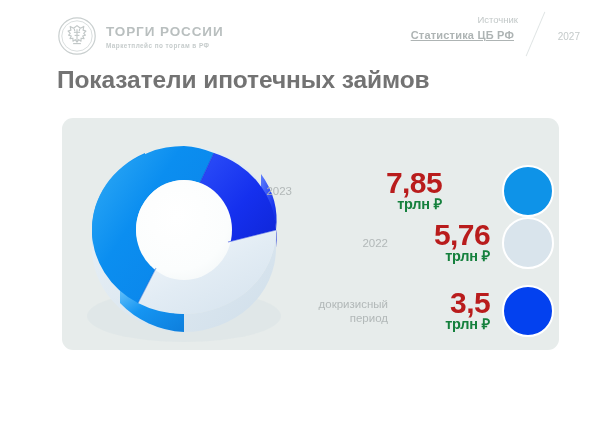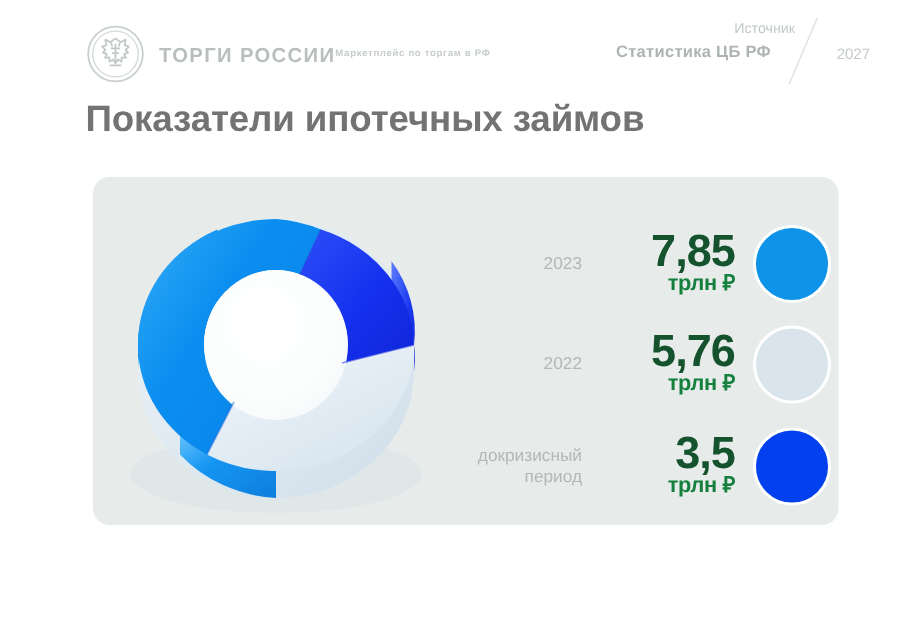--- a/index.html
+++ b/index.html
@@ -32,21 +32,21 @@
   }
 
   .brand-emblem {
     width: 40px;
     height: 40px;
     flex: 0 0 40px;
   }
 
   .brand-text {
     display: flex;
-    flex-direction: row;
+    flex-direction: column;
     justify-content: center;
     padding-top: 2px;
   }
 
   .brand-title {
     font-size: 13.5px;
     font-weight: bold;
     letter-spacing: 0.9px;
     color: #b9bfbf;
     line-height: 1.15;
@@ -67,38 +67,39 @@
   .source {
     position: absolute;
     right: 0;
     top: 14px;
     width: 290px;
     height: 44px;
   }
 
   .source-label {
     position: absolute;
-    right: 74px;
+    right: 86px;
     top: 0px;
     font-size: 9.5px;
     color: #c2c8c8;
     white-space: nowrap;
     text-align: right;
   }
 
   .source-value {
     position: absolute;
     right: 90px;
     top: 15px;
     font-size: 11px;
     font-weight: bold;
     color: #aeb4b4;
     white-space: nowrap;
     letter-spacing: 0.2px;
     text-align: left;
+    text-decoration: underline;
   }
 
   .source-divider {
     position: absolute;
     right: 68px;
     top: -4px;
     width: 1px;
     height: 48px;
     background: #dfe4e4;
     transform: rotate(23deg);
@@ -157,21 +158,21 @@
 
   .legend-row {
     position: absolute;
     left: 0;
     width: 242px;
     height: 62px;
     display: flex;
     align-items: center;
     justify-content: flex-end;
   }
-  .legend-row.r0 { top: 13px; }
+  .legend-row.r0 { top: 28px; gap: 48px; }
   .legend-row.r1 { top: 80px; }
   .legend-row.r2 { top: 148px; }
 
   .legend-name {
     font-size: 11.5px;
     color: #b2b8b8;
     text-align: right;
     line-height: 1.25;
     white-space: pre-line;
     margin-right: 10px;
@@ -181,21 +182,21 @@
   .legend-figure {
     width: 92px;
     flex: 0 0 92px;
     text-align: right;
     margin-right: 12px;
   }
 
   .legend-value {
     font-size: 30px;
     font-weight: bold;
-    color: #14532d;
+    color: #b91c1c;
     line-height: 0.92;
     letter-spacing: -0.6px;
   }
 
   .legend-unit {
     font-size: 14.5px;
     font-weight: bold;
     color: #15803d;
     line-height: 1.1;
     margin-top: 1px;

